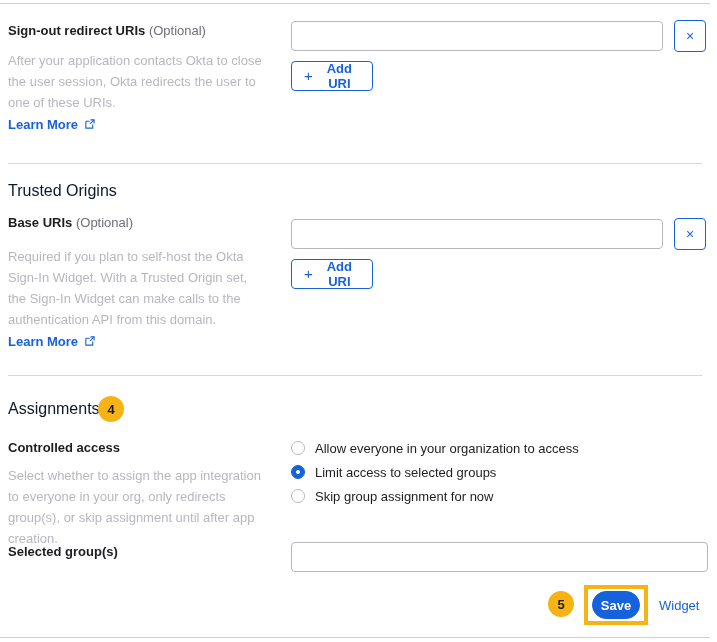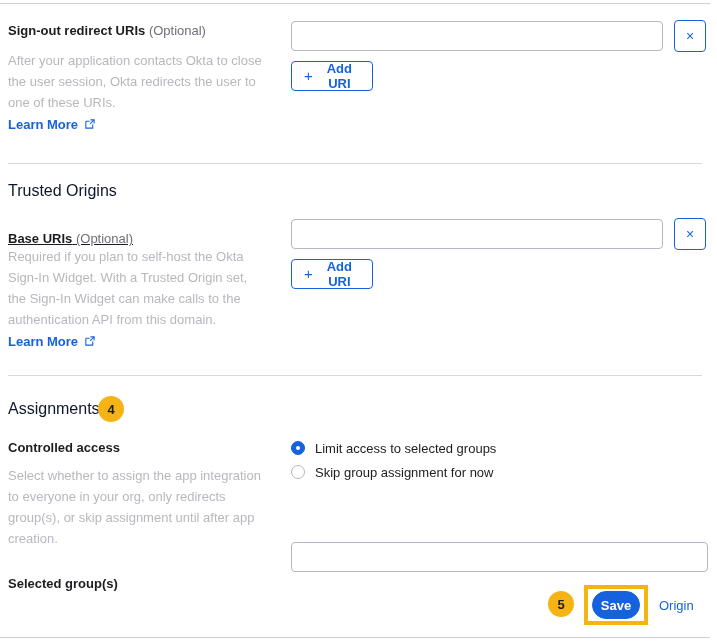--- a/index.html
+++ b/index.html
@@ -256,21 +256,21 @@
 
   <button class="add-uri-btn" style="left:291px; top:61px; width:82px;">
     <span class="plus">+</span>
     <span>Add URI</span>
   </button>
 
   <div class="divider d1"></div>
 
   <div class="section-title" style="left:8px; top:182px;">Trusted Origins</div>
 
-  <div class="field-label" style="left:8px; top:231px;text-decoration:underline;">
+  <div class="field-label" style="left:8px; top:215px;">
     <span>Base URIs</span>
     <span class="optional">(Optional)</span>
   </div>
 
   <div class="helper" style="left:8px; top:246px;">Required if you plan to self-host the Okta Sign-In Widget. With a Trusted Origin set, the Sign-In Widget can make calls to the authentication API from this domain.</div>
 
   <a class="learn-more" style="left:8px; top:334px;">
     <span>Learn More</span>
     <span>
       <svg width="11" height="11" viewBox="0 0 12 12" fill="none">
@@ -297,41 +297,45 @@
   <div class="section-title" style="left:8px; top:400px;">Assignments</div>
 
   <div class="step-badge" style="left:98px; top:396px;">4</div>
 
   <div class="field-label" style="left:8px; top:440px;">Controlled access</div>
 
   <div class="helper" style="left:8px; top:465px;">Select whether to assign the app integration to everyone in your org, only redirects group(s), or skip assignment until after app creation.</div>
 
   <div class="radio-group" style="left:291px; top:438px;">
 
+    <div class="radio-row">
+      <span class="radio-mark"></span>
+      <span class="radio-label">Allow everyone in your organization to access</span>
+    </div>
 
     <div class="radio-row selected">
       <span class="radio-mark"></span>
       <span class="radio-label">Limit access to selected groups</span>
     </div>
 
     <div class="radio-row">
       <span class="radio-mark"></span>
       <span class="radio-label">Skip group assignment for now</span>
     </div>
   </div>
 
-  <div class="field-label" style="left:8px; top:544px;margin-top:32px;">Selected group(s)</div>
+  <div class="field-label" style="left:8px; top:544px;">Selected group(s)</div>
 
   <input class="text-input" style="left: 291px; top: 542px; width: 417px; height: 30px;" value="" placeholder="">
 
   <div class="step-badge" style="left:548px; top:591px;">5</div>
 
   <div class="save-highlight" style="left:584px; top:585px; width:64px; height:40px;"></div>
 
   <button class="save-btn" style="left:592px; top:591px; width:48px; height:28px;">
     <span>Save</span>
   </button>
 
-  <a class="cancel-link" style="left:659px; top:598px;">Origin</a>
+  <a class="cancel-link" style="left:659px; top:598px;">Widget</a>
 
   <div class="divider bottom"></div>
 
 </div>
 
 </body></html>

